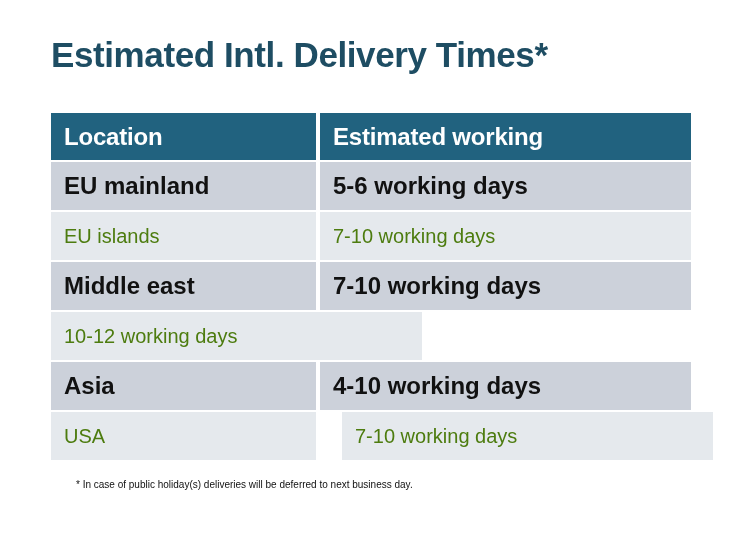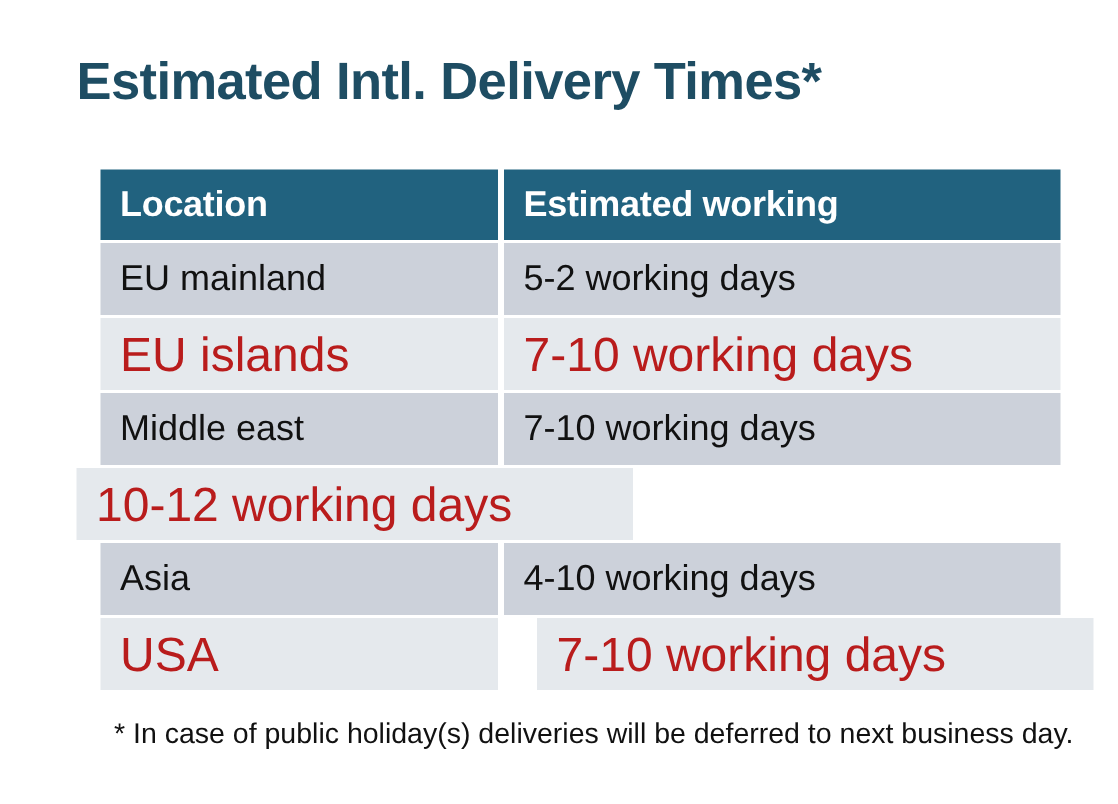--- a/index.html
+++ b/index.html
@@ -52,73 +52,72 @@
     height: 48px;
     padding-left: 13px;
     padding-right: 8px;
     overflow: hidden;
     white-space: nowrap;
   }
   .col-location {
     width: 265px;
     flex: 0 0 265px;
     margin-right: 4px;
-    margin-left: 16px;
   }
   .col-delivery {
     width: 371px;
     flex: 0 0 371px;
   }
   .header-row .cell {
     background: #21627f;
     color: #ffffff;
     font-size: 24px;
     font-weight: bold;
     letter-spacing: -0.2px;
     height: 47px;
   }
   .row-dark .cell {
     background: #ccd1da;
     color: #111111;
     font-size: 24px;
-    font-weight: normal;
+    font-weight: bold;
   }
   .row-light .cell {
     background: #e5e9ed;
-    color: #b91c1c;
-    font-size: 32px;
+    color: #4d7c0f;
+    font-size: 20px;
     font-weight: normal;
     text-align: center;
   }
   .footnote {
     position: absolute;
     left: 76px;
     top: 479px;
-    font-size: 19px;
+    font-size: 10px;
     color: #111111;
     white-space: nowrap;
   }
 </style>
 </head>
 <body>
 
 <div class="page">
 
   <div class="page-title">Estimated Intl. Delivery Times*</div>
 
   <div class="delivery-table">
 
     <div class="table-row header-row">
       <div class="cell col-location">Location</div>
       <div class="cell col-delivery">Estimated working</div>
     </div>
 
     <div class="table-row row-dark">
       <div class="cell col-location">EU mainland</div>
-      <div class="cell col-delivery">5-2 working days</div>
+      <div class="cell col-delivery">5-6 working days</div>
     </div>
 
     <div class="table-row row-light">
       <div class="cell col-location">EU islands</div>
       <div class="cell col-delivery">7-10 working days</div>
     </div>
 
     <div class="table-row row-dark">
       <div class="cell col-location">Middle east</div>
       <div class="cell col-delivery">7-10 working days</div>

